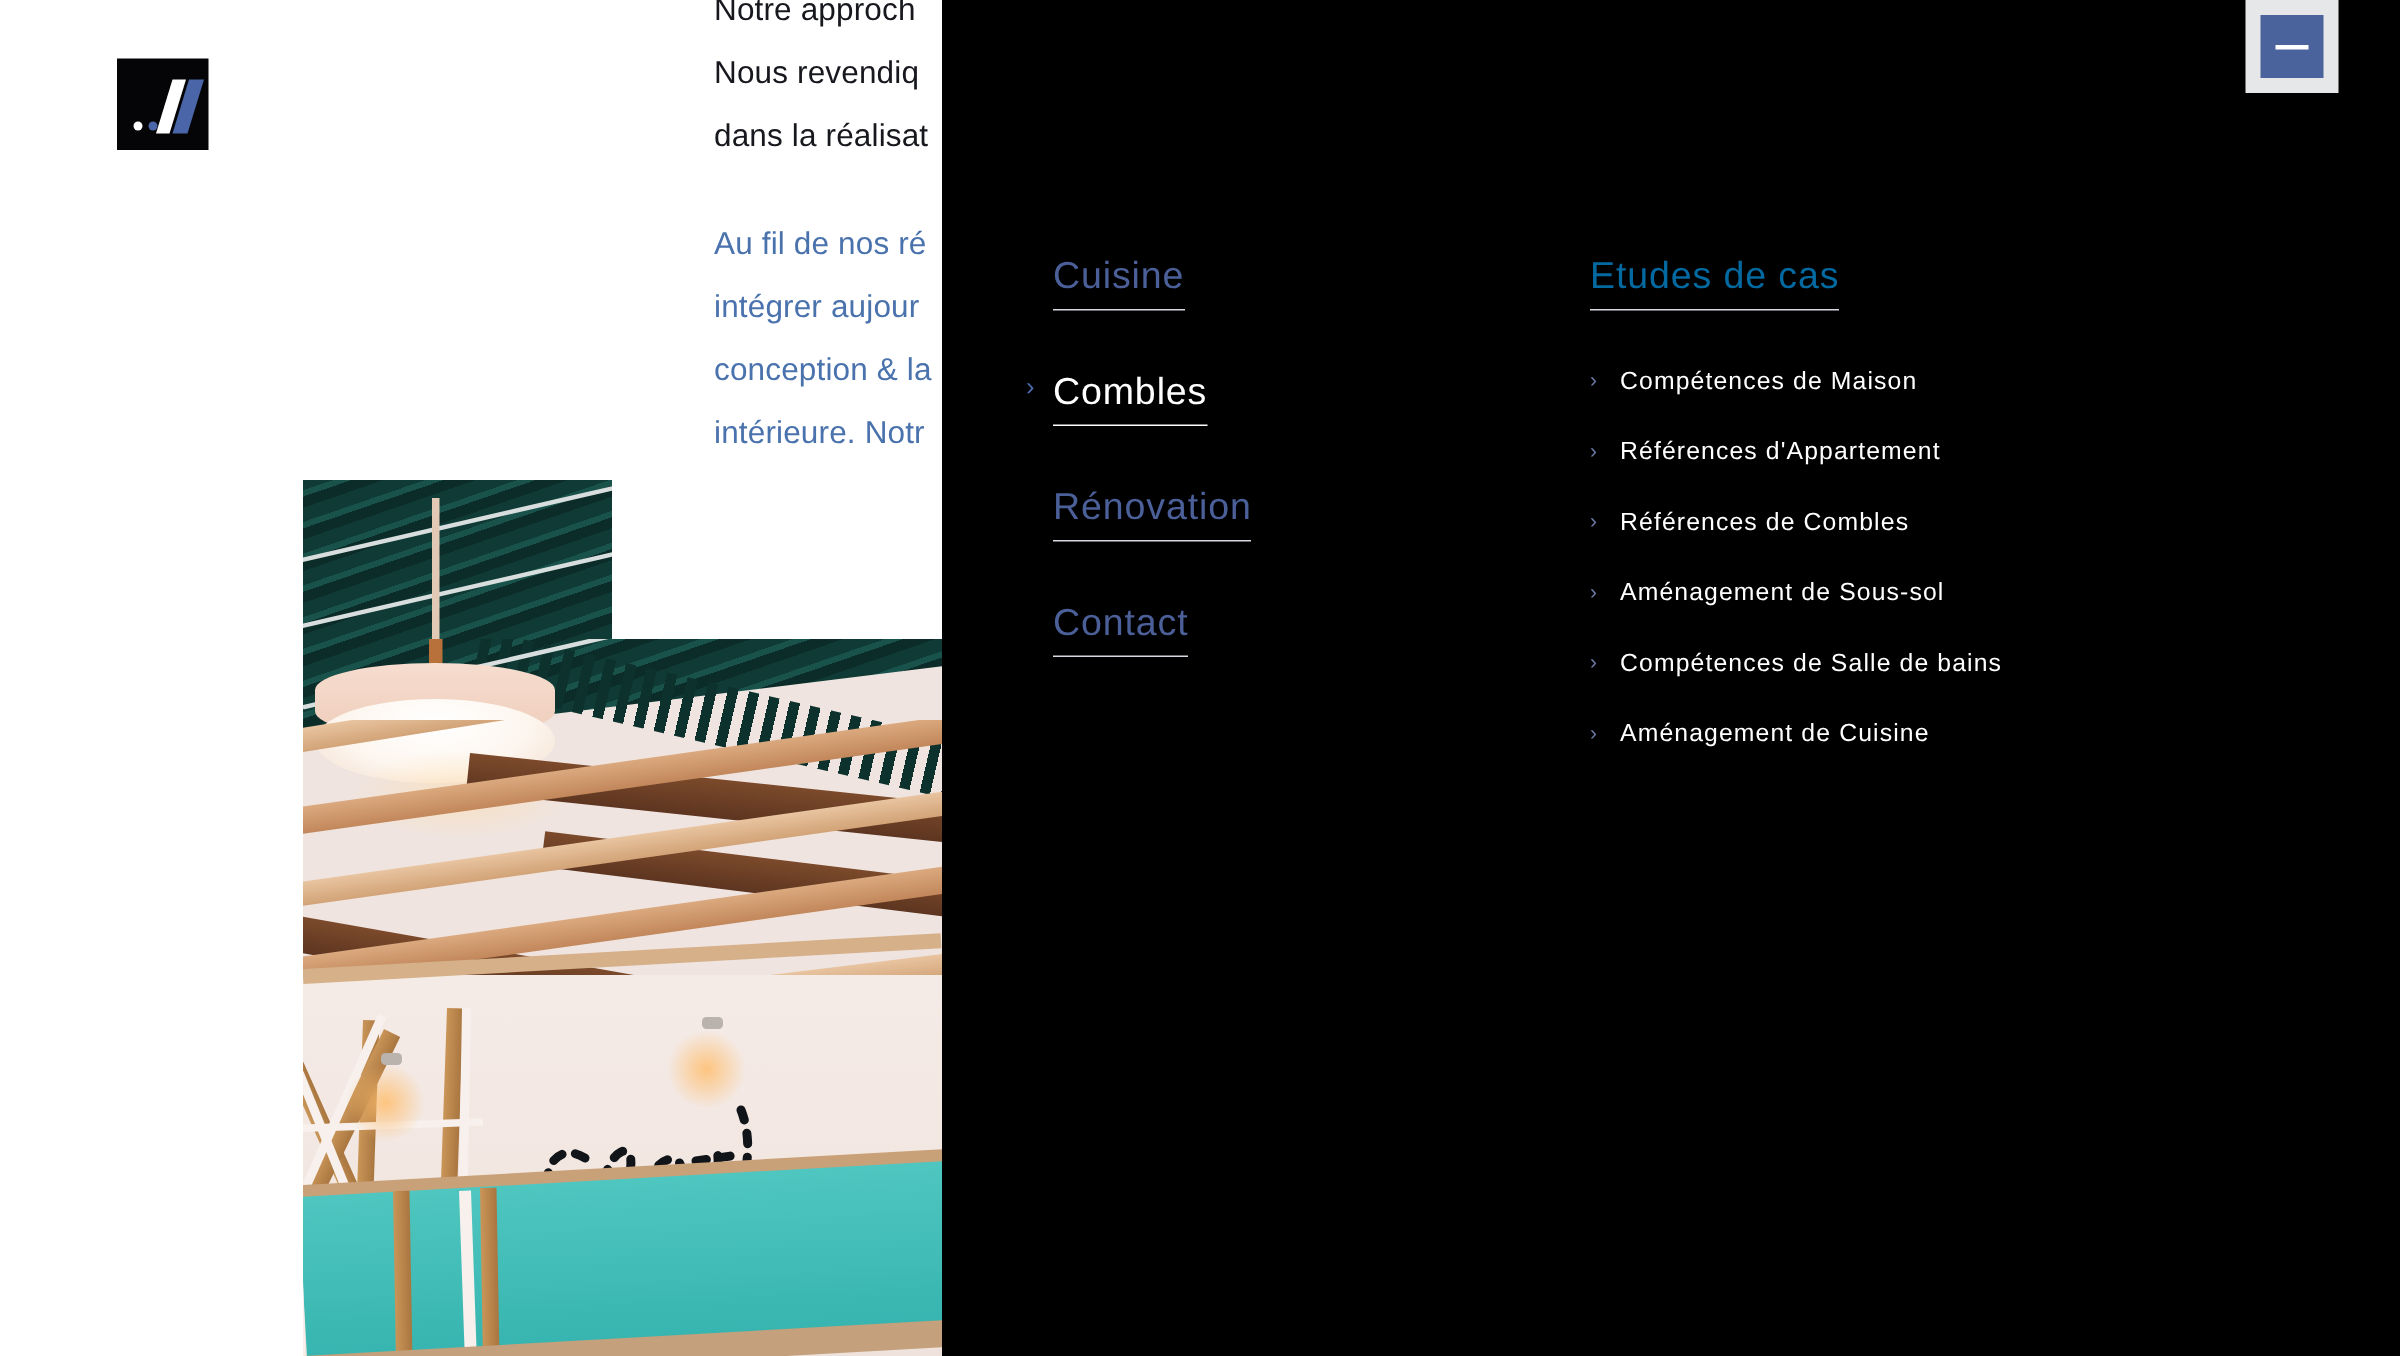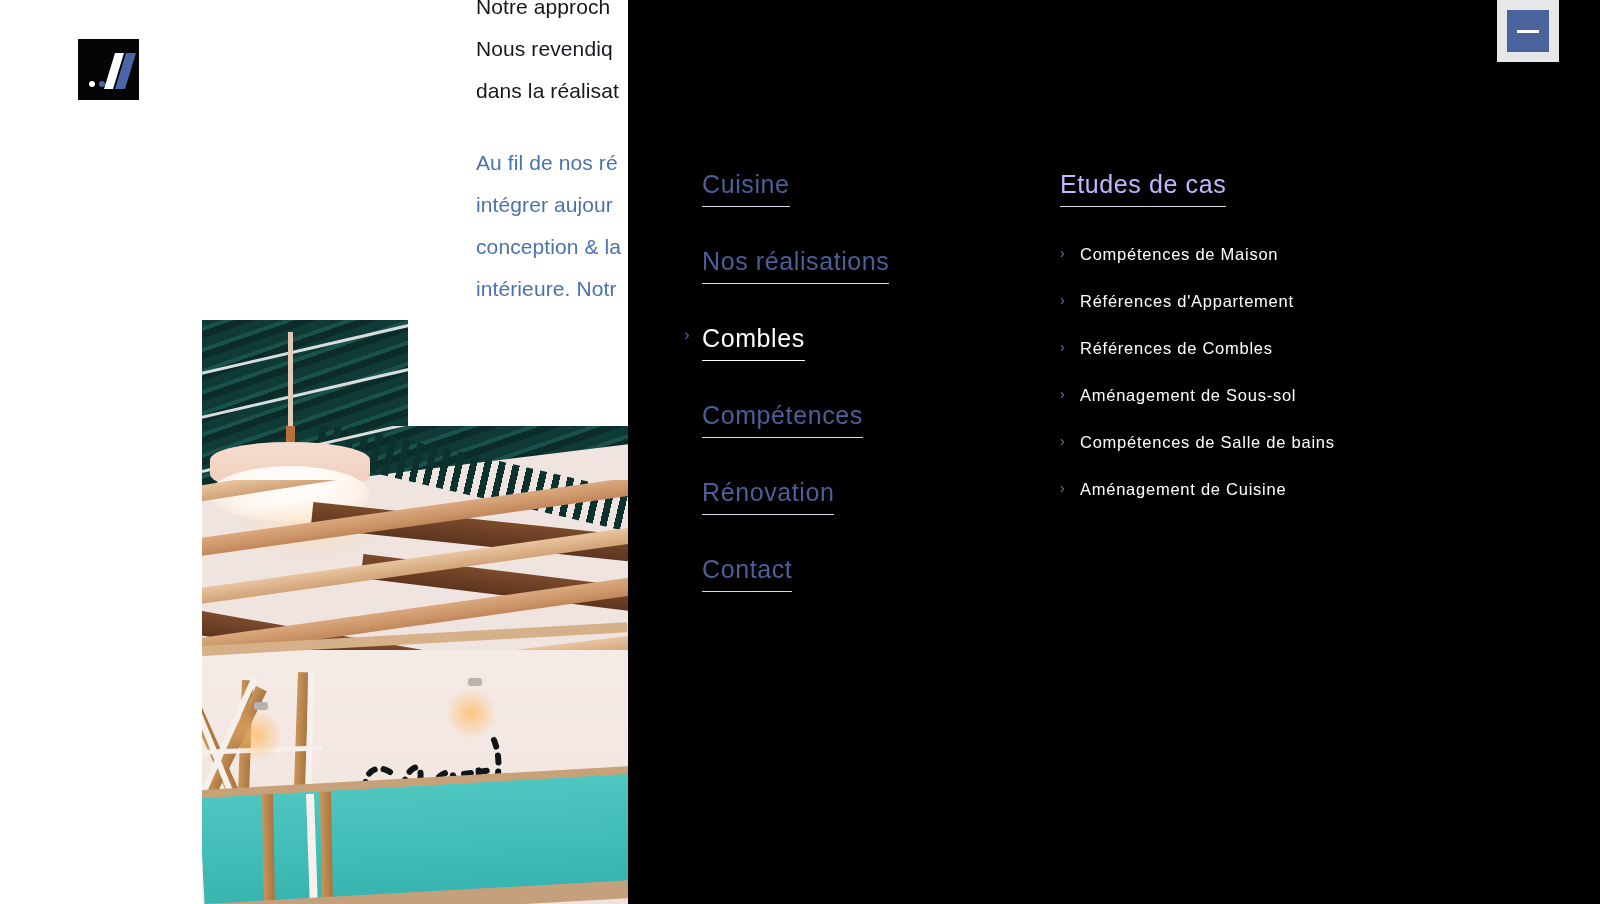--- a/index.html
+++ b/index.html
@@ -290,21 +290,21 @@
 
   .nav-head {
     position: relative;
     display: block;
     width: max-content;
     padding-bottom: 7px;
     margin-bottom: 38px;
     border-bottom: 1px solid #d6d9e3;
     font-size: 25px;
     letter-spacing: .6px;
-    color: #c4b5fd;
+    color: #0369a1;
     white-space: nowrap;
   }
   .sub-item {
     position: relative;
     display: block;
     margin-bottom: 28px;
     padding-left: 20px;
     font-size: 16.5px;
     letter-spacing: .75px;
     color: #ffffff;
@@ -461,31 +461,23 @@
     </div>
   </div>
 
   <div class="nav-overlay">
 
     <nav class="nav-primary">
       <a class="nav-item">
         <span class="chev"></span>
         <span>Cuisine</span>
       </a>
-      <a class="nav-item">
-        <span class="chev"></span>
-        <span>Nos réalisations</span>
-      </a>
       <a class="nav-item active">
         <span class="chev">›</span>
         <span>Combles</span>
-      </a>
-      <a class="nav-item">
-        <span class="chev"></span>
-        <span>Compétences</span>
       </a>
       <a class="nav-item">
         <span class="chev"></span>
         <span>Rénovation</span>
       </a>
       <a class="nav-item">
         <span class="chev"></span>
         <span>Contact</span>
       </a>
     </nav>

